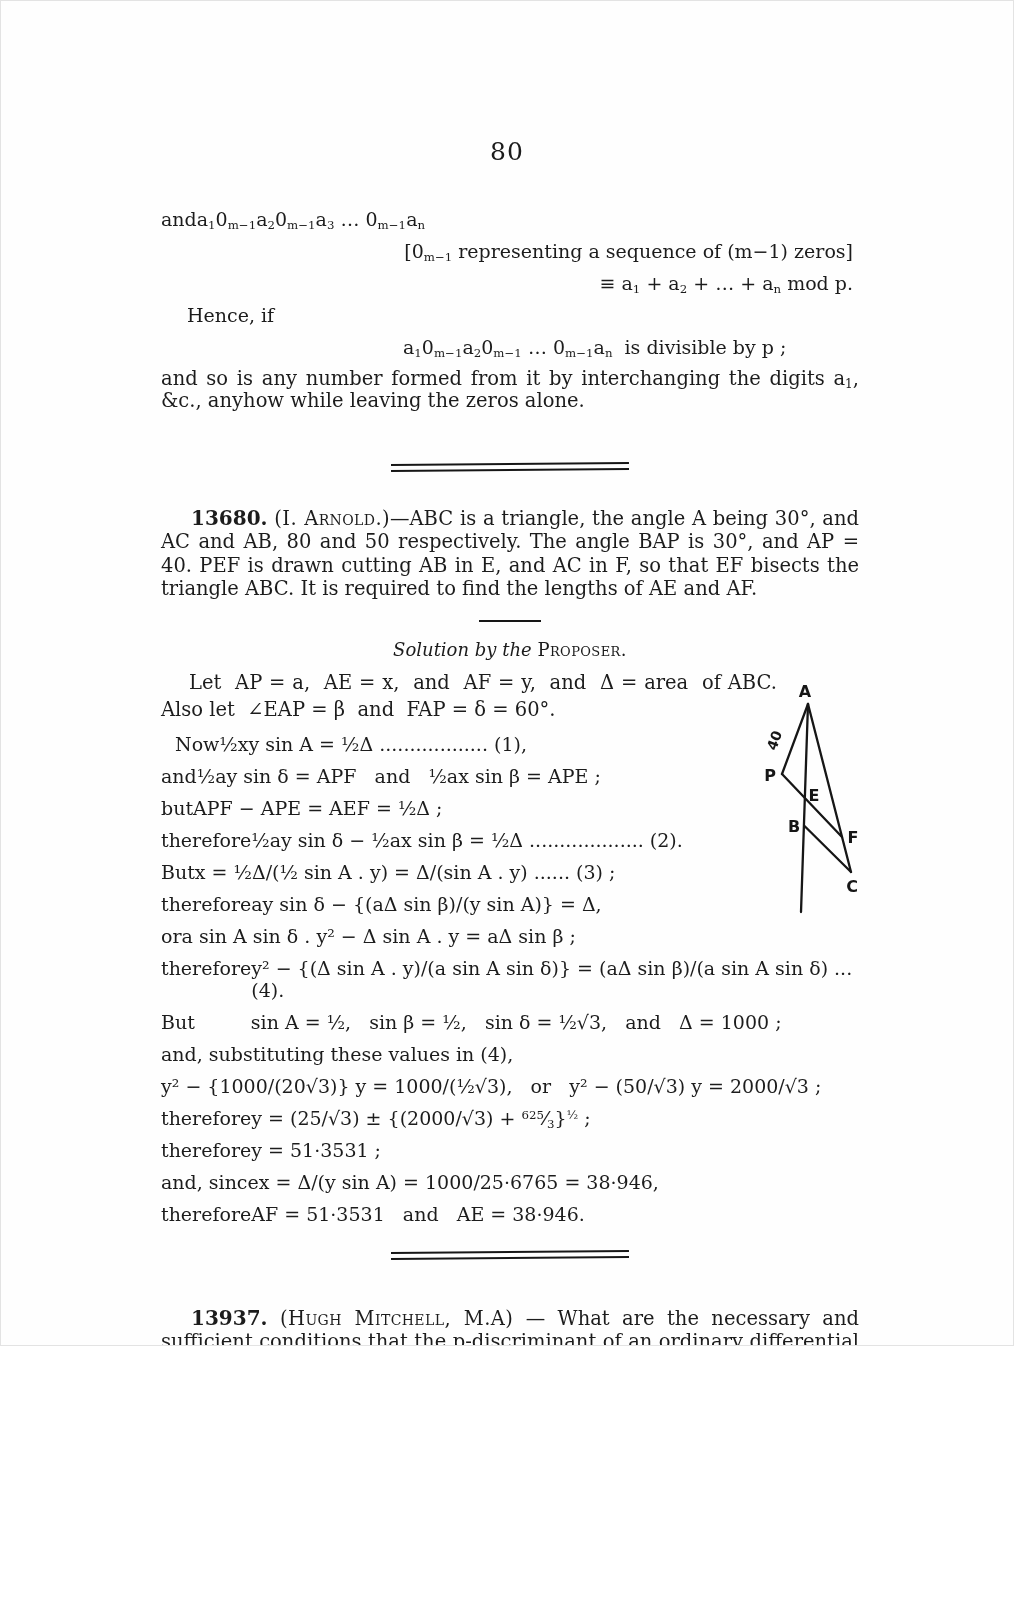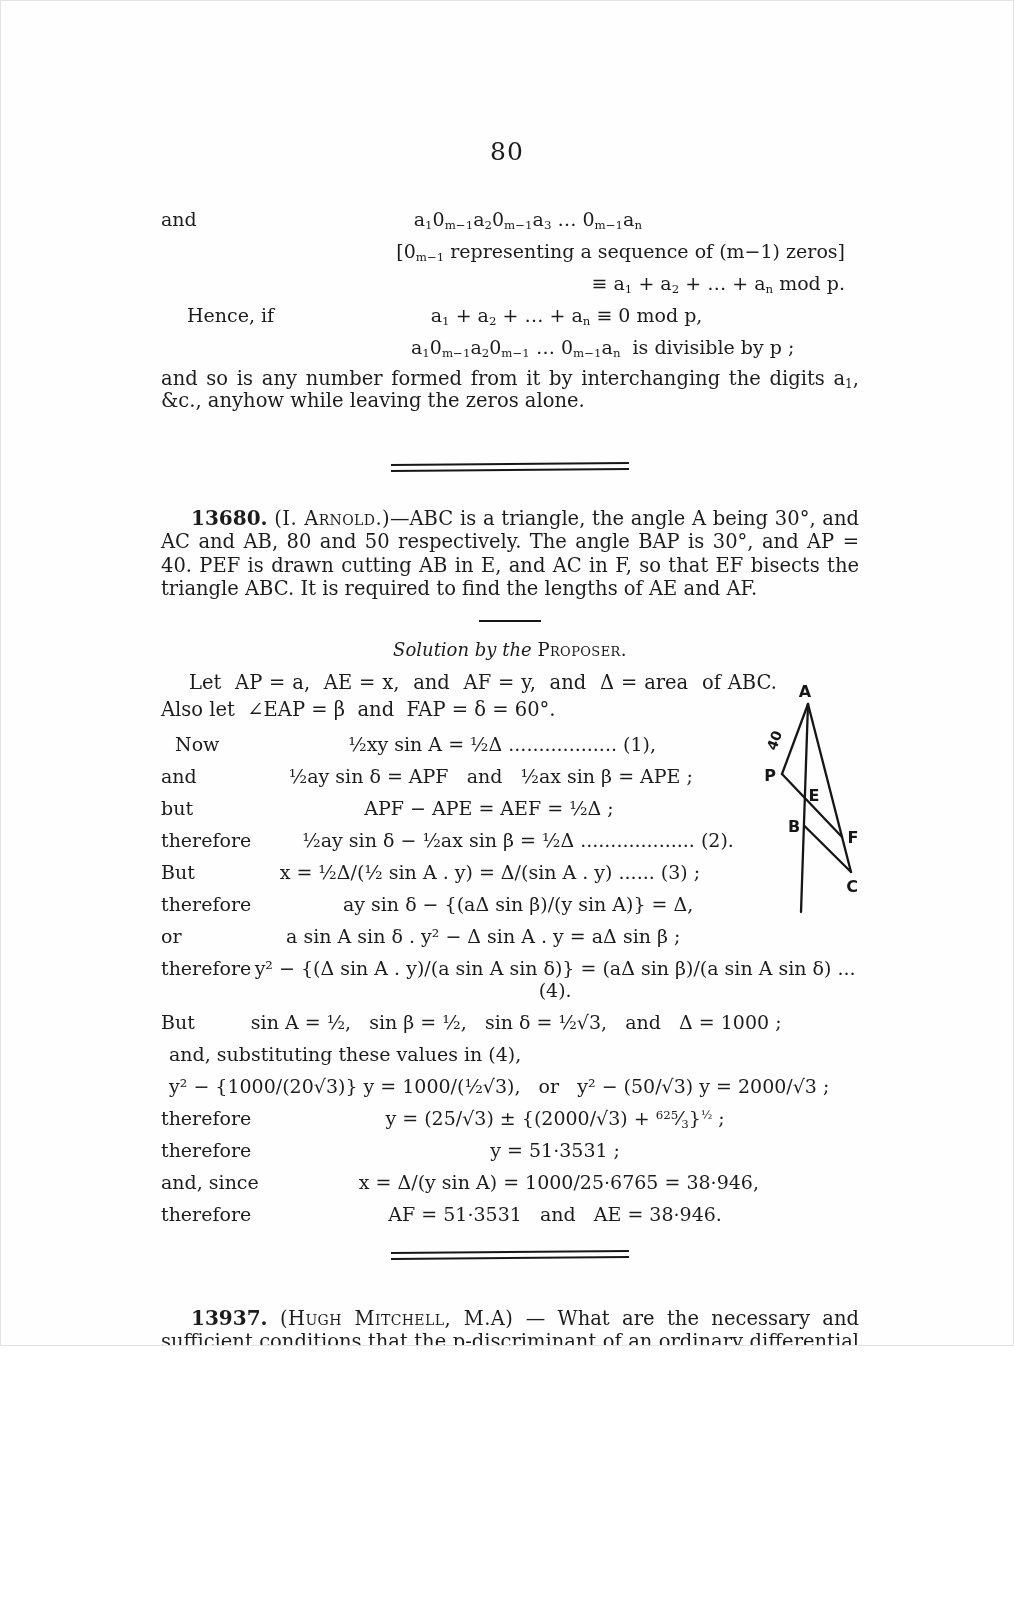--- a/index.html
+++ b/index.html
@@ -26,22 +26,22 @@
   
   .block-top { margin-top: 42px; }
   .eqrow {
     display: flex;
     align-items: baseline;
     margin: 10px 0;
     font-size: 19px;
     line-height: 22px;
   }
   .eqrow .lbl { white-space: pre; }
-  .eqrow .eq { flex: 1; text-align: center; white-space: pre-wrap; }
-  .eqline { margin: 10px 8px; font-size: 19px; line-height: 22px; white-space: pre-wrap; }
+  .eqrow .eq { flex: 1; white-space: pre-wrap; }
+  .eqline { margin: 10px 0; font-size: 19px; line-height: 22px; white-space: pre-wrap; }
   .eqline.r { text-align: right; padding-right: 6px; }
   .eqline.shift { padding-left: 242px; }
   .indent1 { padding-left: 26px; }
   sub { font-size: 0.62em; vertical-align: -0.28em; line-height: 0; }
   sup { font-size: 0.62em; vertical-align: 0.5em; line-height: 0; }
 
   .para {
     font-size: 19.5px;
     line-height: 21.5px;
     text-align: justify;
@@ -142,21 +142,20 @@
 
     <section class="block-top">
       <div class="eqrow">
         <span class="lbl">and</span>
         <span class="eq">a<sub>1</sub>0<sub>m−1</sub>a<sub>2</sub>0<sub>m−1</sub>a<sub>3</sub> … 0<sub>m−1</sub>a<sub>n</sub></span>
       </div>
       <div class="eqline r">[0<sub>m−1</sub> representing a sequence of (m−1) zeros]</div>
       <div class="eqline r">≡ a<sub>1</sub> + a<sub>2</sub> + … + a<sub>n</sub> mod p.</div>
       <div class="eqrow">
         <span class="lbl indent1">Hence, if</span>
-        <span class="eq">a<sub>1</sub> + a<sub>2</sub> + … + a<sub>n</sub> ≡ 0 mod p,</span>
       </div>
       <div class="eqline shift">a<sub>1</sub>0<sub>m−1</sub>a<sub>2</sub>0<sub>m−1</sub> … 0<sub>m−1</sub>a<sub>n</sub>  is divisible by p ;</div>
       <p class="para">and so is any number formed from it by interchanging the digits a<sub>1</sub>, &amp;c., anyhow while leaving the zeros alone.</p>
     </section>
 
     <div class="divider-double d1"></div>
 
     <p class="problem p1"><span class="num">13680.</span><span> </span><span class="sc">(I. Arnold.)</span><span>—ABC is a triangle, the angle A being 30°, and AC and AB, 80 and 50 respectively.  The angle BAP is 30°, and AP = 40. PEF is drawn cutting AB in E, and AC in F, so that EF bisects the triangle ABC.   It is required to find the lengths of AE and AF.</span></p>
 
     <div class="rule-short"></div>

